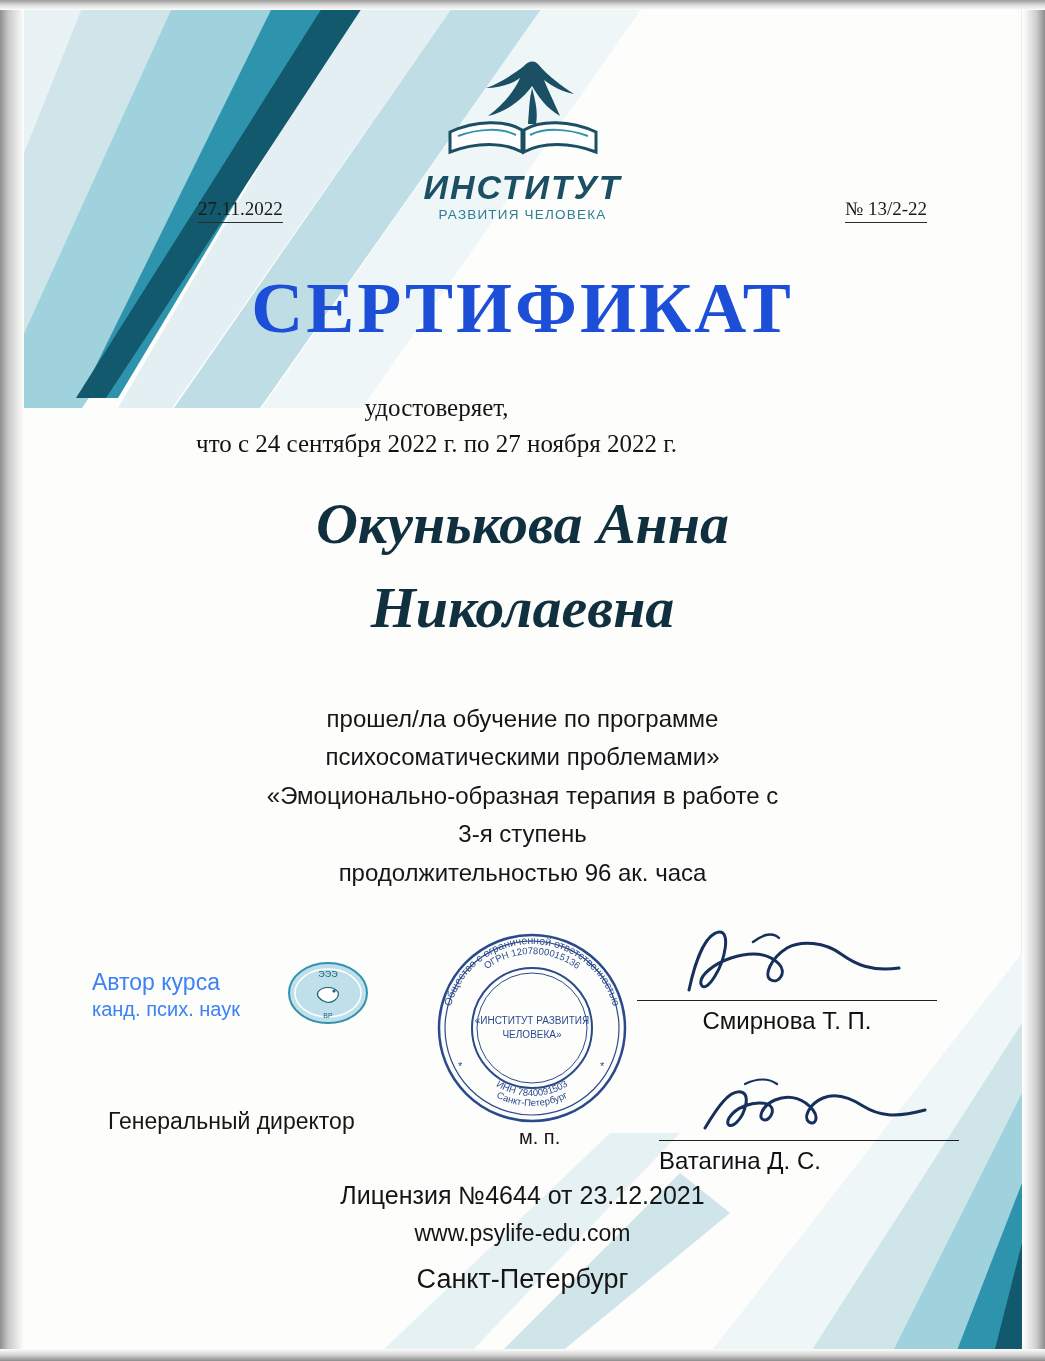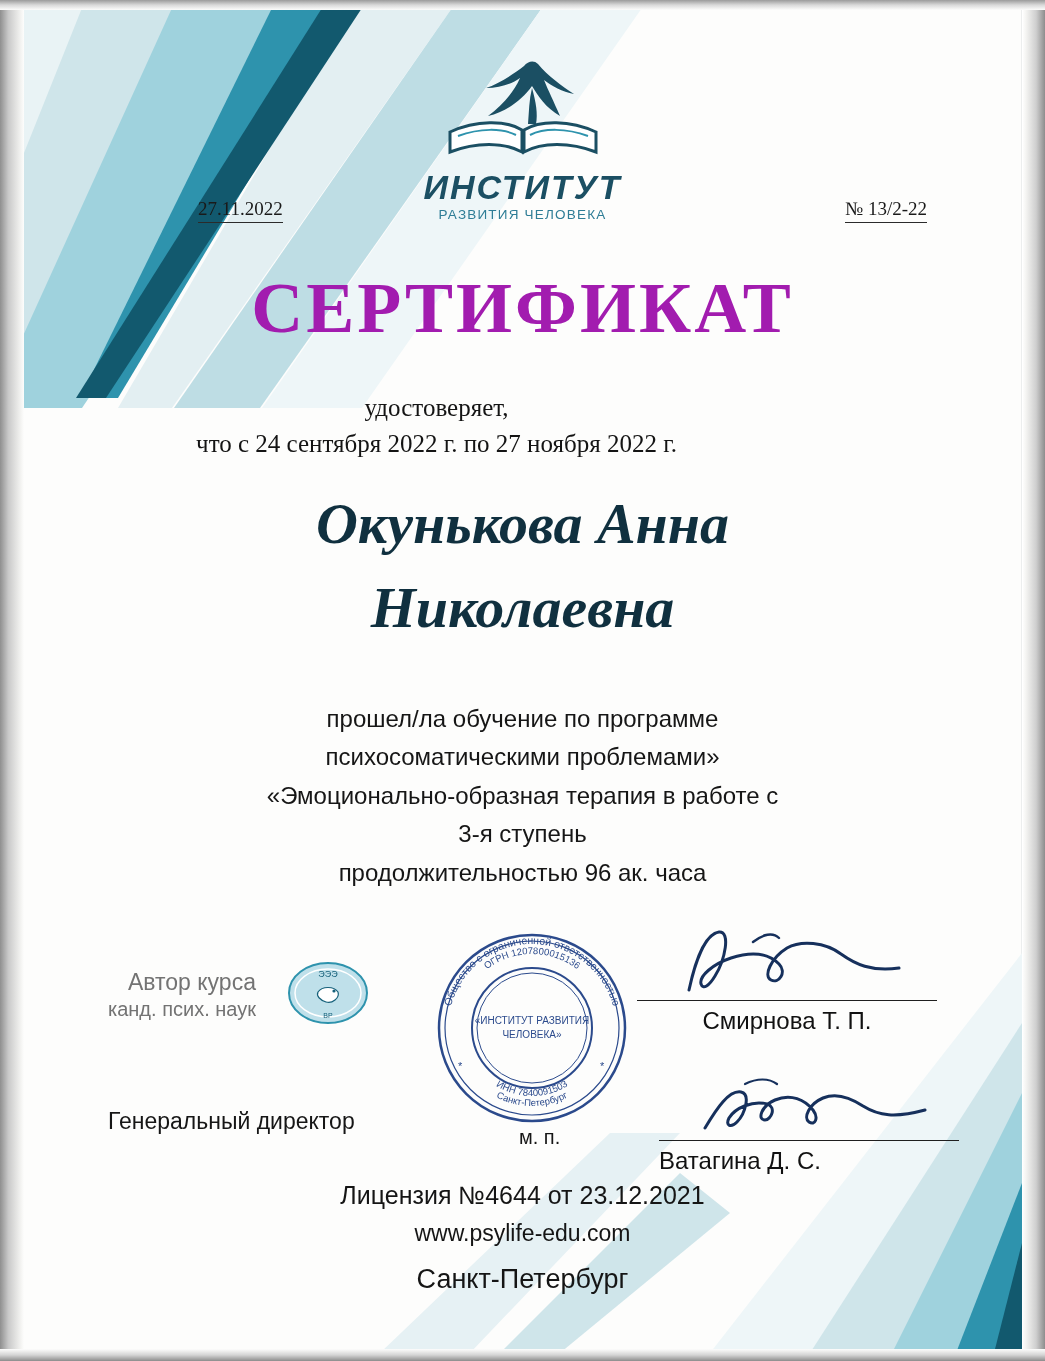--- a/index.html
+++ b/index.html
@@ -121,21 +121,21 @@
   .cert-title {
     position: absolute;
     top: 272px;
     left: 0;
     width: 1045px;
     text-align: center;
     font-family: "Liberation Serif", serif;
     font-weight: bold;
     font-size: 72px;
     letter-spacing: 3px;
-    color: #a21caf;
+    color: #1d4ed8;
     line-height: 1;
   }
 
   
   .body-block {
     position: absolute;
     top: 390px;
     left: 0;
     width: 873px;
     text-align: center;
@@ -181,26 +181,26 @@
   
   .sig-area {
     position: absolute;
     top: 940px;
     left: 0;
     width: 1045px;
     height: 260px;
   }
   .role-author {
     position: absolute;
-    left: 108px;
+    left: 92px;
     top: 28px;
     font-family: "Liberation Sans", sans-serif;
     font-size: 23px;
-    color: #737373;
-    text-align: right;
+    color: #3b82f6;
+    text-align: left;
     line-height: 1.25;
   }
   .role-author .sub {
     font-size: 20px;
   }
   .role-director {
     position: absolute;
     left: 108px;
     top: 168px;
     font-family: "Liberation Sans", sans-serif;

